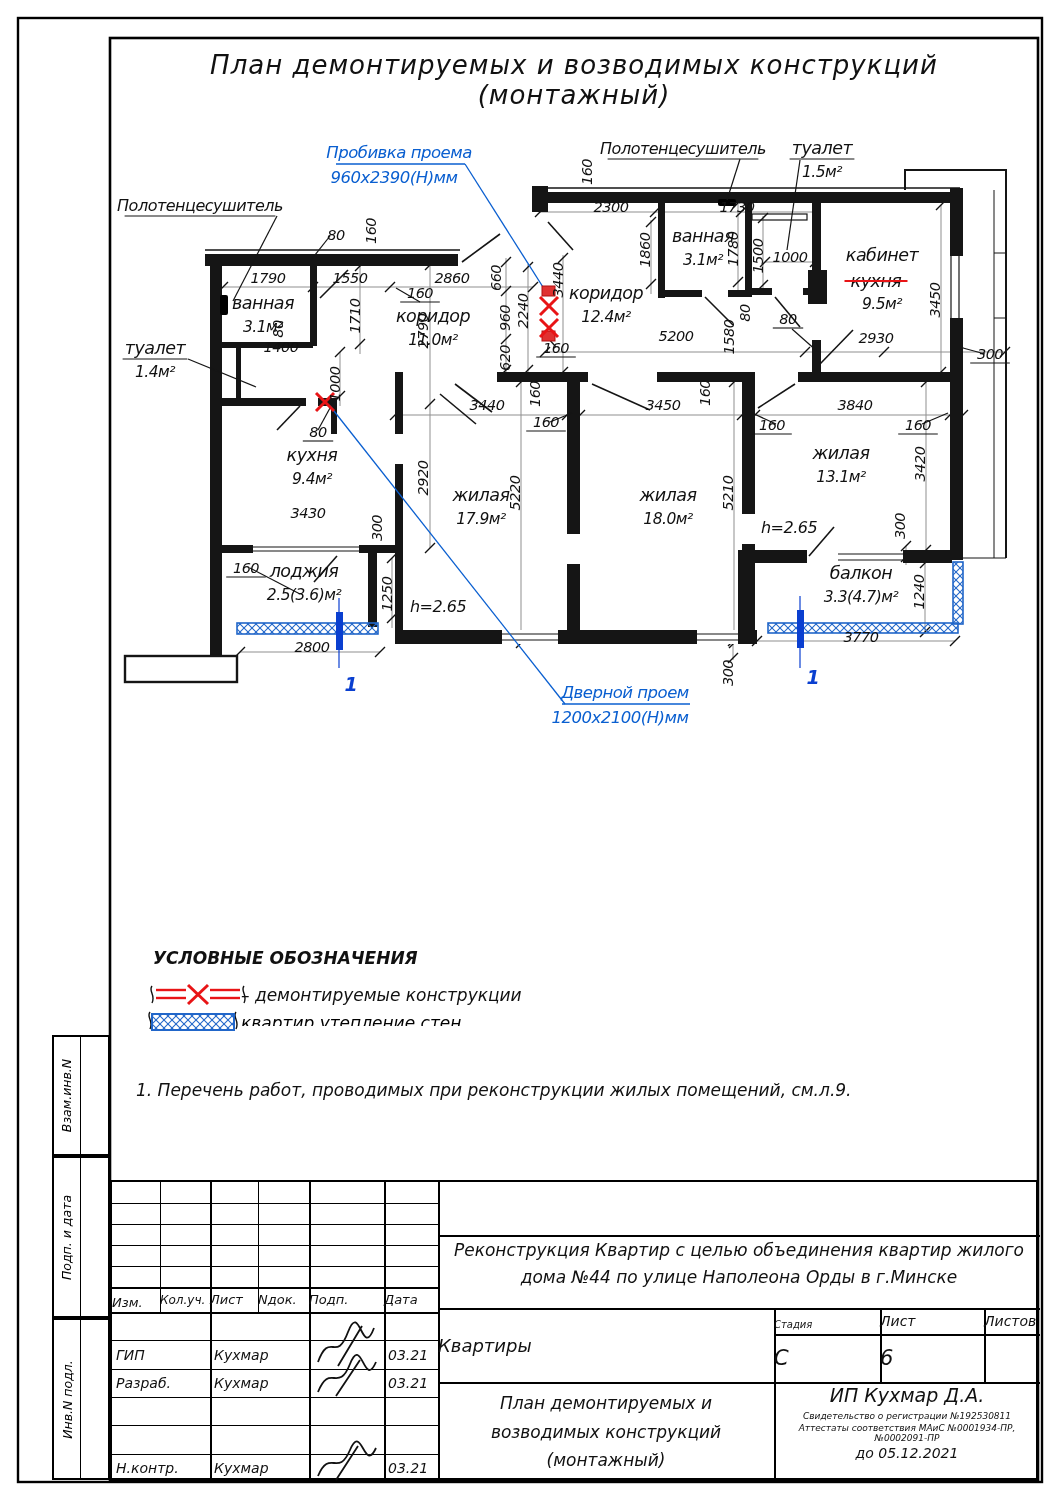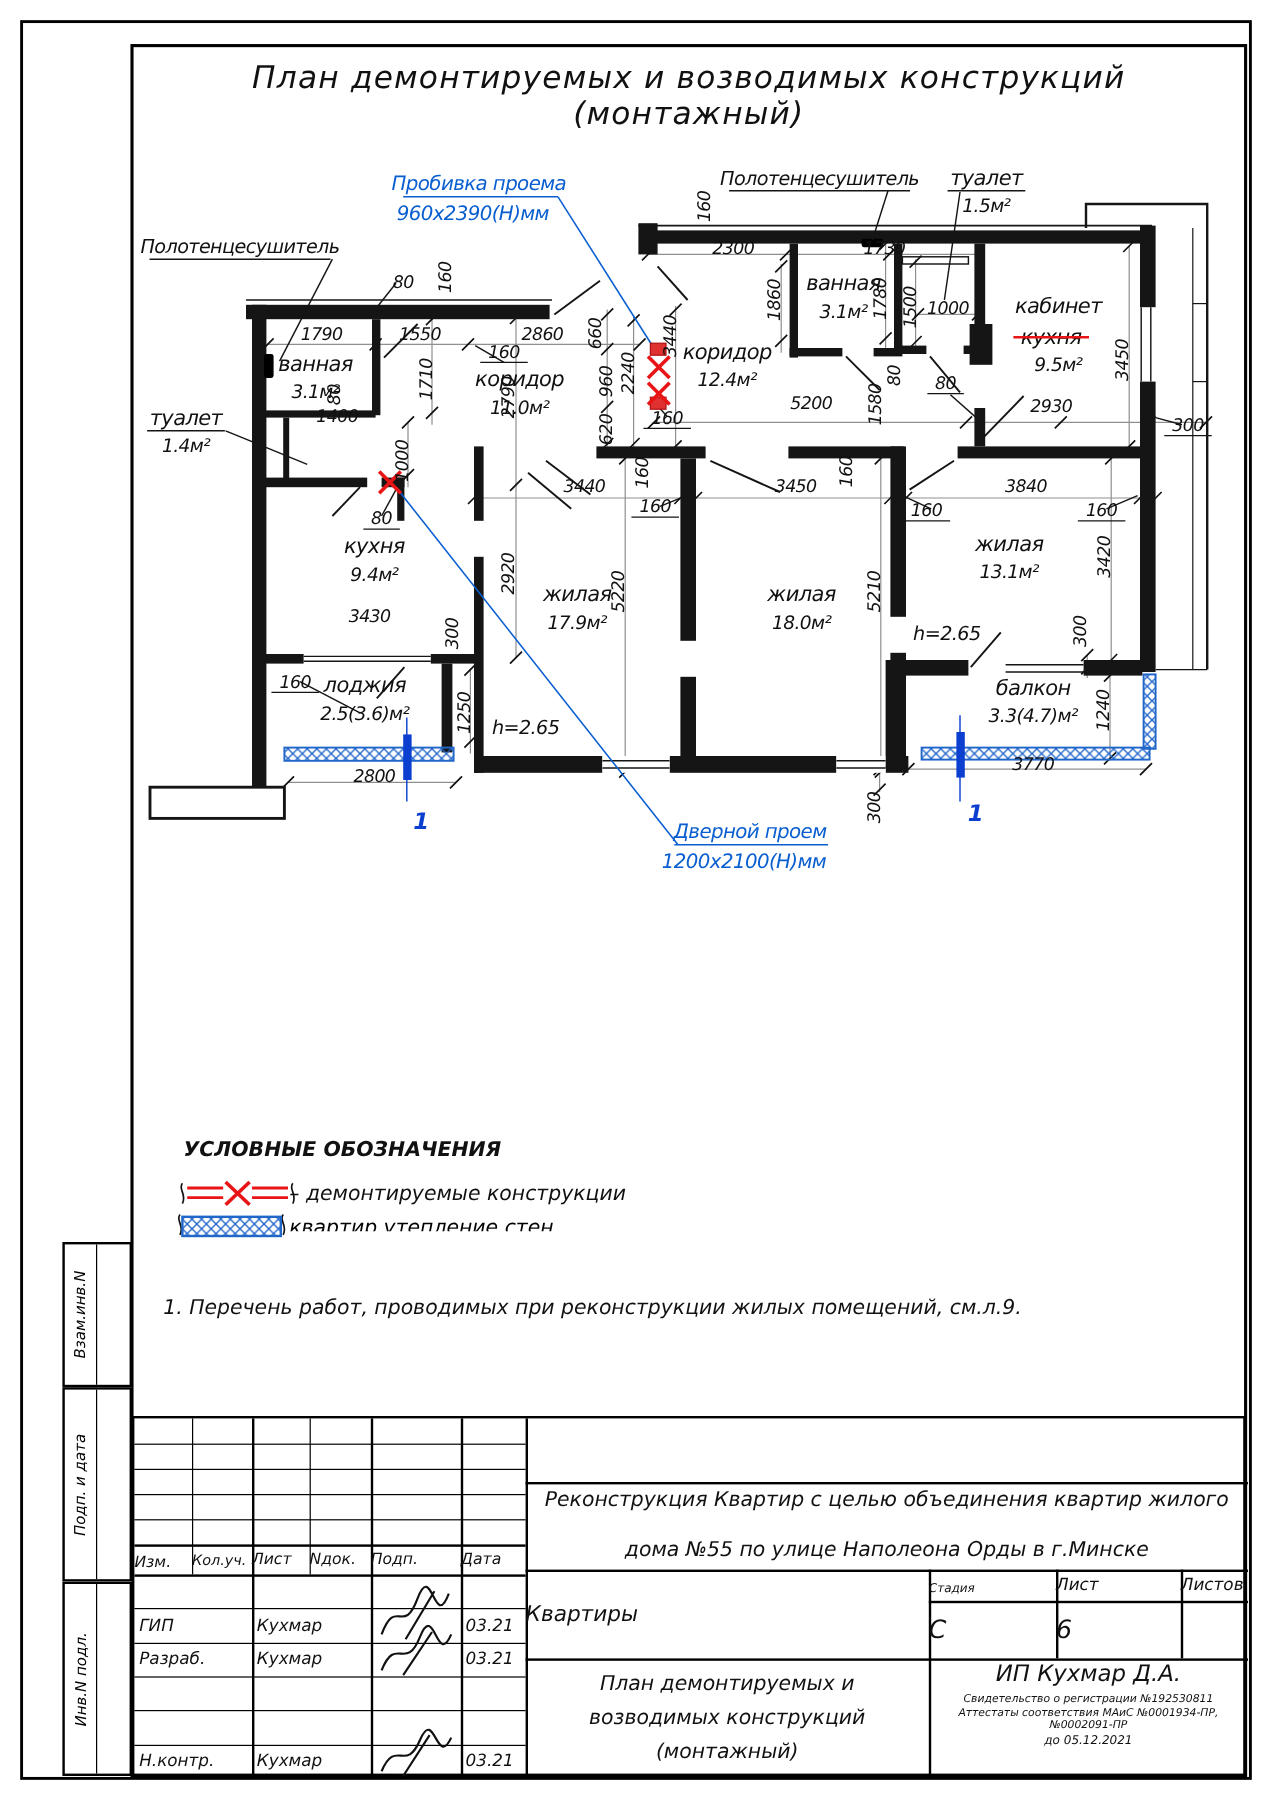--- a/index.html
+++ b/index.html
@@ -16,21 +16,21 @@
   .abs{position:absolute;}
   #sheet-title{left:110px;top:50px;width:928px;text-align:center;font-size:26px;letter-spacing:1px;}
   #legend-title{left:153px;top:948px;font-size:17px;font-weight:bold;}
   #legend-item1{left:241px;top:985px;font-size:17px;}
   #legend-item2-clip{left:241px;top:1013px;height:13px;overflow:hidden;}
   #legend-item2-clip span{font-size:17px;font-style:italic;}
   #note1{left:136px;top:1080px;font-size:17px;}
   
   #stamp{left:110px;top:1180px;width:928px;height:300px;border:2.2px solid #000;box-sizing:border-box;}
   #stamp .hl,#stamp .vl{position:absolute;background:#000;}
-  #stamp .cell{position:absolute;display:flex;align-items:center;justify-content:space-between;
+  #stamp .cell{position:absolute;display:flex;align-items:center;justify-content:flex-start;
                font-style:italic;color:#111;text-align:center;}
   .side-box{left:52px;width:58px;border:2px solid #000;box-sizing:border-box;background:#fff;}
   .side-box .lab{position:absolute;left:0;top:0;width:26px;height:100%;border-right:1.6px solid #000;
                  display:flex;align-items:center;justify-content:center;}
   .side-box .lab span{transform:rotate(-90deg);white-space:nowrap;font-size:12.5px;font-style:italic;}
   .sig{position:absolute;}
 </style>
 </head>
 <body>
 
@@ -446,31 +446,31 @@
   </svg>
   <svg class="sig" style="left:198px;top:172px" width="74" height="44">
     <path d="M8,38 C20,8 28,40 40,10 S54,36 66,8 M26,42 L50,6" stroke="#111" stroke-width="1.8" fill="none"></path>
   </svg>
   <svg class="sig" style="left:198px;top:258px" width="74" height="42">
     <path d="M8,36 C20,8 28,38 40,10 S54,34 66,8 M26,40 L48,6" stroke="#111" stroke-width="1.8" fill="none"></path>
   </svg>
 
   <div class="cell" style="left:330px;top:55px;width:594px;height:69px;flex-direction:column;font-size:17px;line-height:1.6">
     <div>Реконструкция Квартир с целью объединения квартир  жилого</div>
-    <div>дома №55 по улице Наполеона Орды в г.Минске</div>
+    <div>дома №44 по улице Наполеона Орды в г.Минске</div>
   </div>
   <div class="cell" style="left:326px;top:128px;width:336px;height:70px;font-size:18px">Квартиры</div>
   <div class="cell" style="left:662px;top:126px;width:106px;height:32px;font-size:10px">Стадия</div>
   <div class="cell" style="left:768px;top:126px;width:104px;height:26px;font-size:14px">Лист</div>
   <div class="cell" style="left:872px;top:126px;width:56px;height:26px;font-size:14px">Листов</div>
   <div class="cell" style="left:662px;top:152px;width:106px;height:48px;font-size:21px">С</div>
   <div class="cell" style="left:768px;top:152px;width:104px;height:48px;font-size:21px">6</div>
   <div class="cell" style="left:872px;top:152px;width:56px;height:48px;font-size:21px"></div>
   <div class="cell" style="left:336px;top:200px;width:316px;height:100px;font-size:17px;line-height:1.7">План демонтируемых и возводимых конструкций (монтажный)</div>
   <div class="cell" style="left:664px;top:202px;width:262px;height:96px;flex-direction:column;justify-content:flex-start">
     <div style="font-size:19px">ИП Кухмар Д.А.</div>
     <div style="font-size:9px;margin-top:5px">Свидетельство о регистрации №192530811</div>
     <div style="font-size:9px;margin-top:2px">Аттестаты соответствия МАиС №0001934-ПР, №0002091-ПР</div>
-    <div style="font-size:10px;margin-top:2px">до 05.12.2021</div>
+    <div style="font-size:14px;margin-top:2px">до 05.12.2021</div>
   </div>
 </div>
 
 </div>
 
 </body></html>

